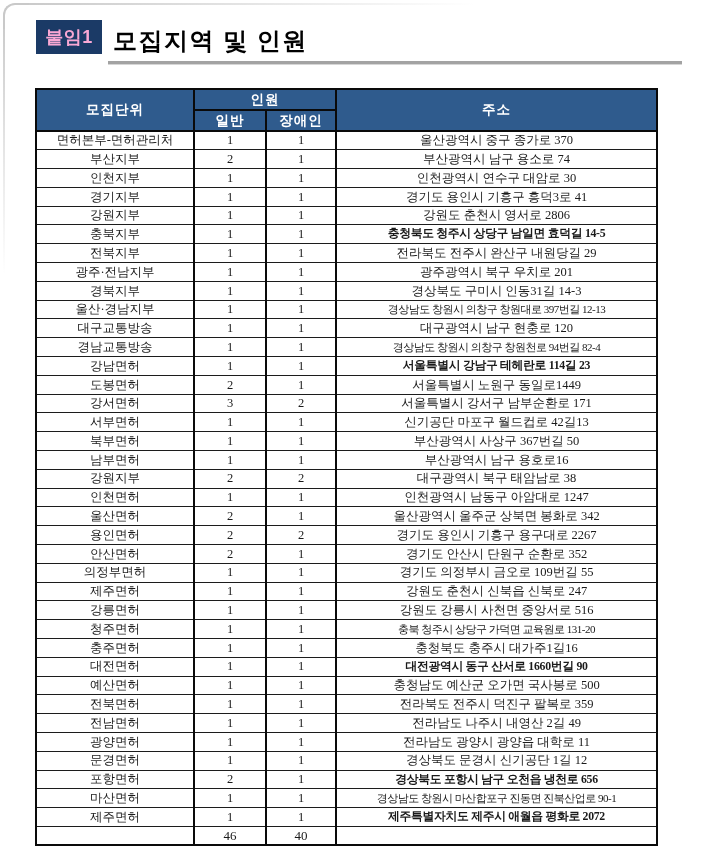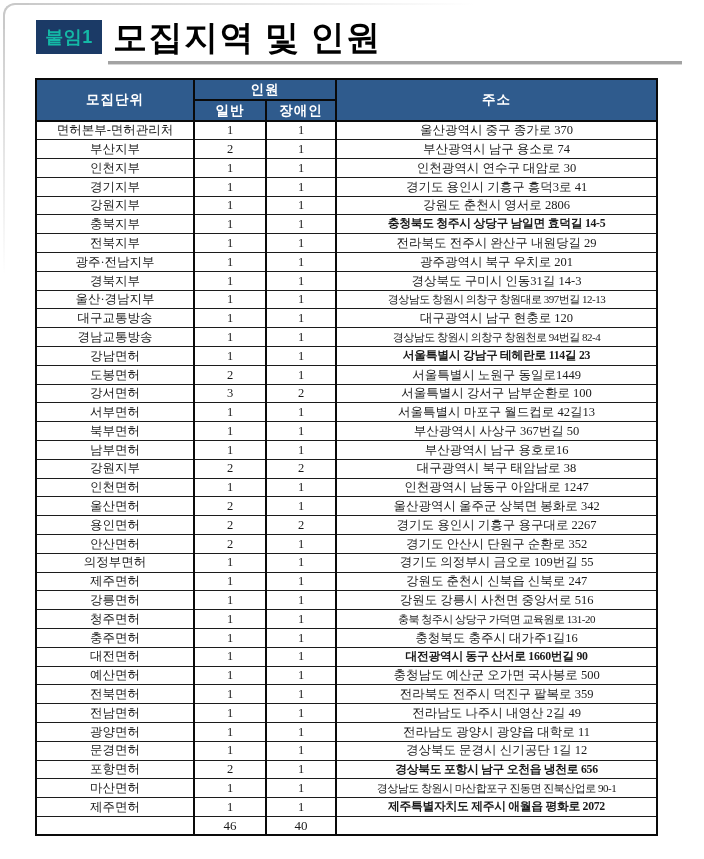--- a/index.html
+++ b/index.html
@@ -26,37 +26,37 @@
     position:absolute;top:3px;left:15px;width:460px;height:2px;
     background:linear-gradient(to right,#c9c9c9 0%,rgba(201,201,201,0) 100%);
   }
   .frame-left{
     position:absolute;top:15px;left:3px;width:2px;height:260px;
     background:linear-gradient(to bottom,#c9c9c9 0%,rgba(201,201,201,0) 100%);
   }
   .attachment-badge{
     position:absolute;left:36px;top:20px;width:66px;height:34px;
     background:var(--badge-bg);
-    color:#14b8a6;font-weight:bold;font-size:18px;
+    color:#f9a8d4;font-weight:bold;font-size:18px;
     display:flex;align-items:center;justify-content:center;
     letter-spacing:0.5px;
   }
   .page-title{
-    position:absolute;left:113px;top:15px;
-    font-size:34px;font-weight:900;color:#000;
+    position:absolute;left:113px;top:25px;
+    font-size:24px;font-weight:900;color:#000;
     letter-spacing:1.5px;
-    font-family:Liberation Serif, serif;
+    font-family:Liberation Sans, sans-serif;
   }
   .title-rule{
     position:absolute;left:108px;top:61px;width:574px;height:4px;
     background:var(--rule);
     border-bottom:1px solid #d6d6d6;
   }
   .recruit-table{
-    position:absolute;left:35px;top:78px;width:621px;
+    position:absolute;left:35px;top:88px;width:621px;
     border-collapse:collapse;table-layout:fixed;
     border:2px solid var(--border-dark);
   }
   .recruit-table th{
     background:var(--header-bg);
     color:#ffffff;font-weight:bold;font-size:13.5px;
     border:2px solid var(--border-dark);
     height:21px;vertical-align:middle;text-align:center;
     letter-spacing:1px;
   }
@@ -190,27 +190,27 @@
       <tr>
         <td>도봉면허</td>
         <td>2</td>
         <td>1</td>
         <td>서울특별시 노원구 동일로1449</td>
       </tr>
       <tr>
         <td>강서면허</td>
         <td>3</td>
         <td>2</td>
-        <td>서울특별시 강서구 남부순환로 100</td>
+        <td>서울특별시 강서구 남부순환로 171</td>
       </tr>
       <tr>
         <td>서부면허</td>
         <td>1</td>
         <td>1</td>
-        <td>서울특별시 마포구 월드컵로 42길13</td>
+        <td>신기공단 마포구 월드컵로 42길13</td>
       </tr>
       <tr>
         <td>북부면허</td>
         <td>1</td>
         <td>1</td>
         <td>부산광역시 사상구 367번길 50</td>
       </tr>
       <tr>
         <td>남부면허</td>
         <td>1</td>

